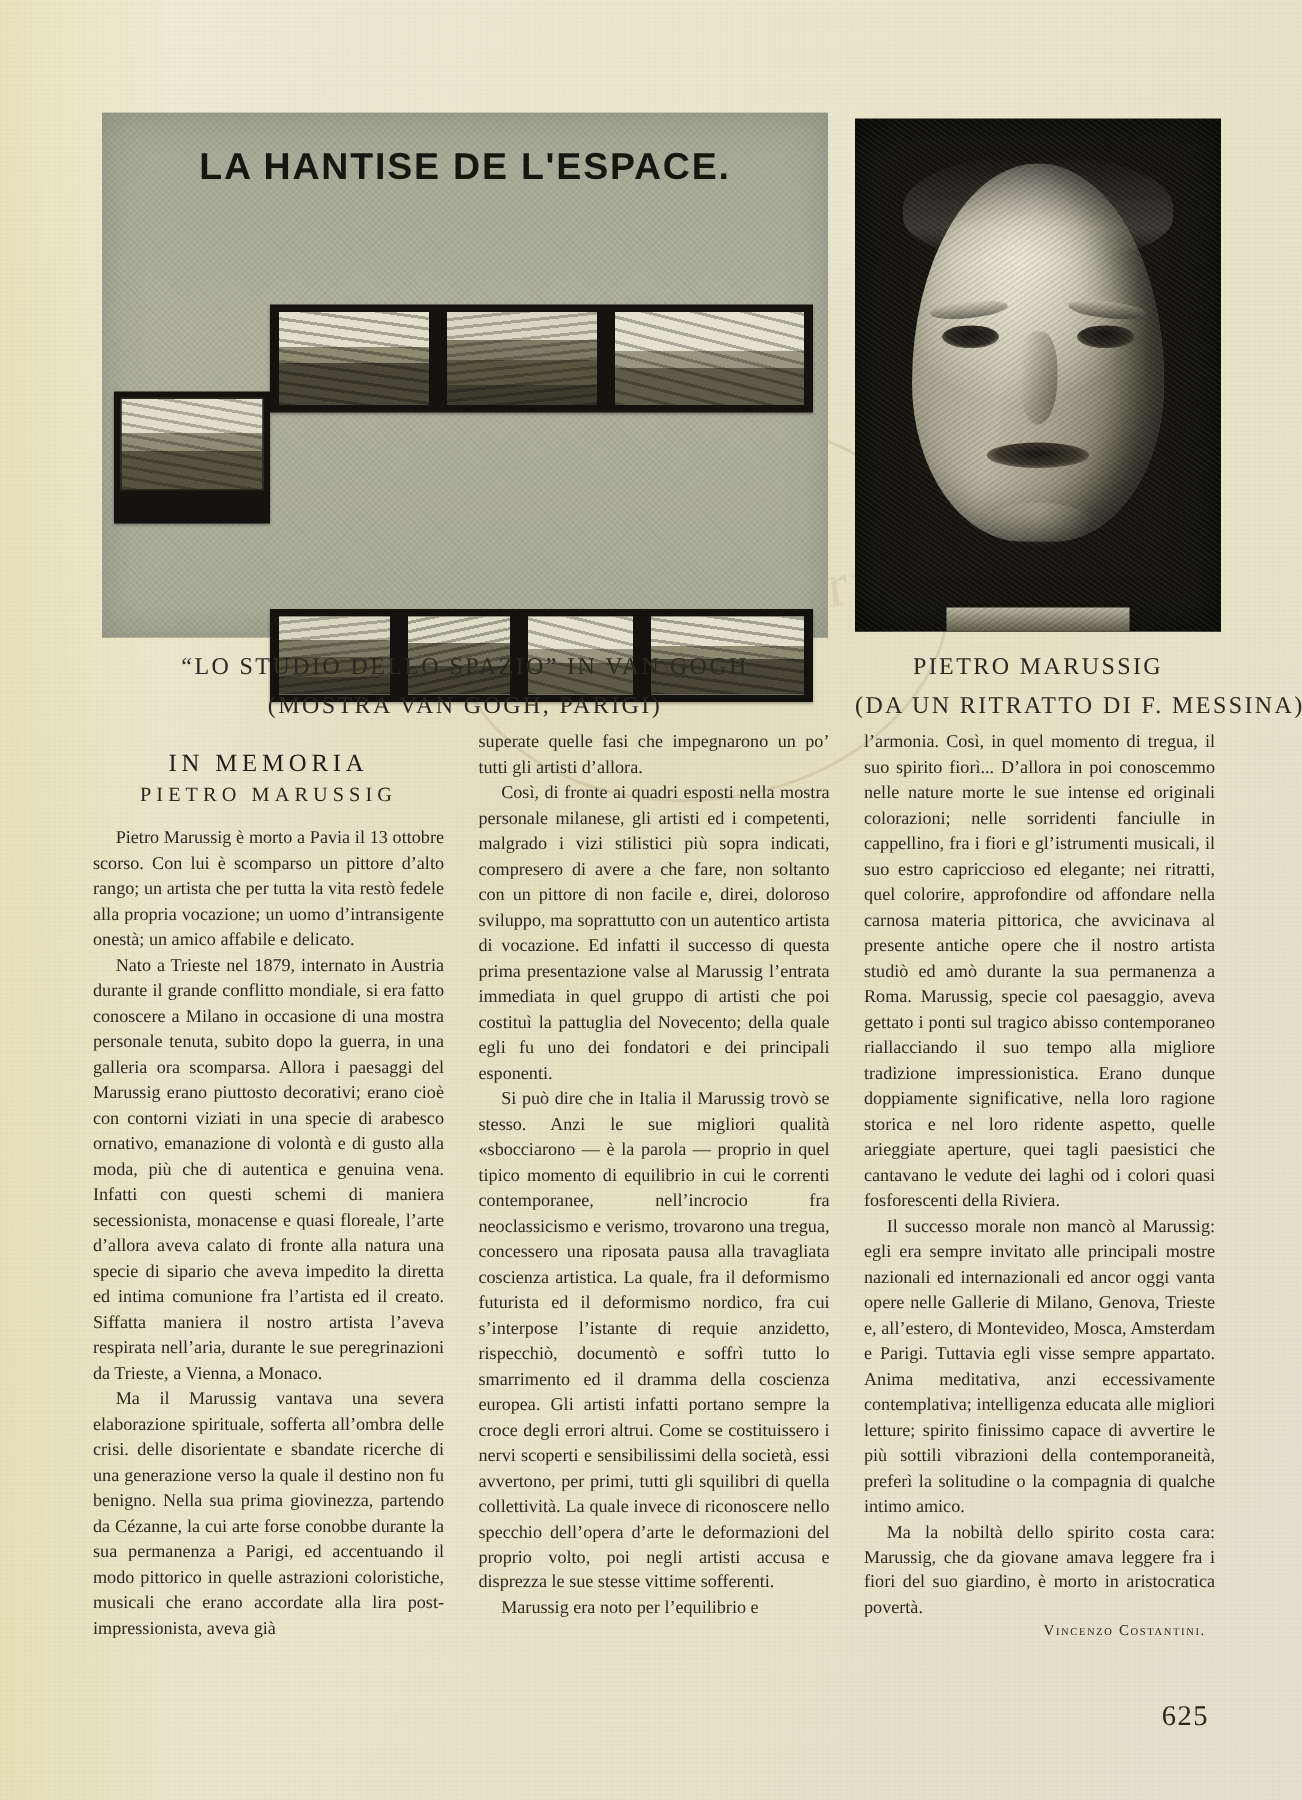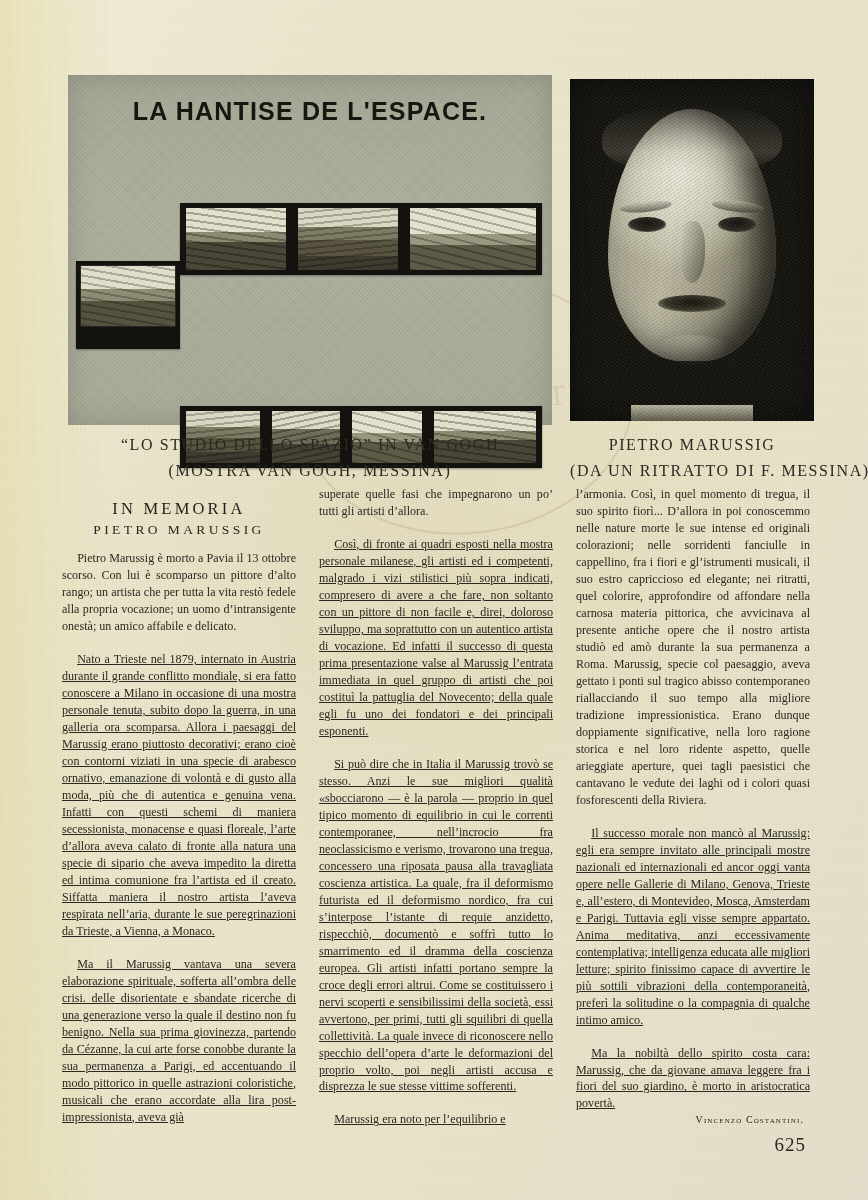--- a/index.html
+++ b/index.html
@@ -267,21 +267,21 @@
   }
   p.body {
     margin: 0;
     font-size: 12.1px;
     line-height: 1.405;
     text-align: justify;
     text-indent: 1.25em;
     color: #2b2820;
     hyphens: manual;
   }
-  p.body + p.body { margin-top: 16px; text-decoration: underline; }
+  p.body + p.body { margin-top: 0; }
   p.body.cont { text-indent: 0; }
 
   .signature {
     margin-top: 2px;
     text-align: right;
     padding-right: 6px;
     font-variant: small-caps;
     font-size: 10px;
     letter-spacing: 1.1px;
     color: #262319;
@@ -355,21 +355,21 @@
         <div class="chin"></div>
       </div>
       <div class="pedestal"></div>
       <div class="noise"></div>
     </div>
   </div>
 
   <div class="captions">
     <div class="cap-block cap-left">
       <div class="cap-line">“LO STUDIO DELLO SPAZIO” IN VAN GOGH</div>
-      <div class="cap-line">(MOSTRA VAN GOGH, MESSINA)</div>
+      <div class="cap-line">(MOSTRA VAN GOGH, PARIGI)</div>
     </div>
     <div class="cap-block cap-right">
       <div class="cap-line">PIETRO MARUSSIG</div>
       <div class="cap-line">(DA UN RITRATTO DI F. MESSINA)</div>
     </div>
   </div>
 
   <div class="article">
 
     <div class="col">

